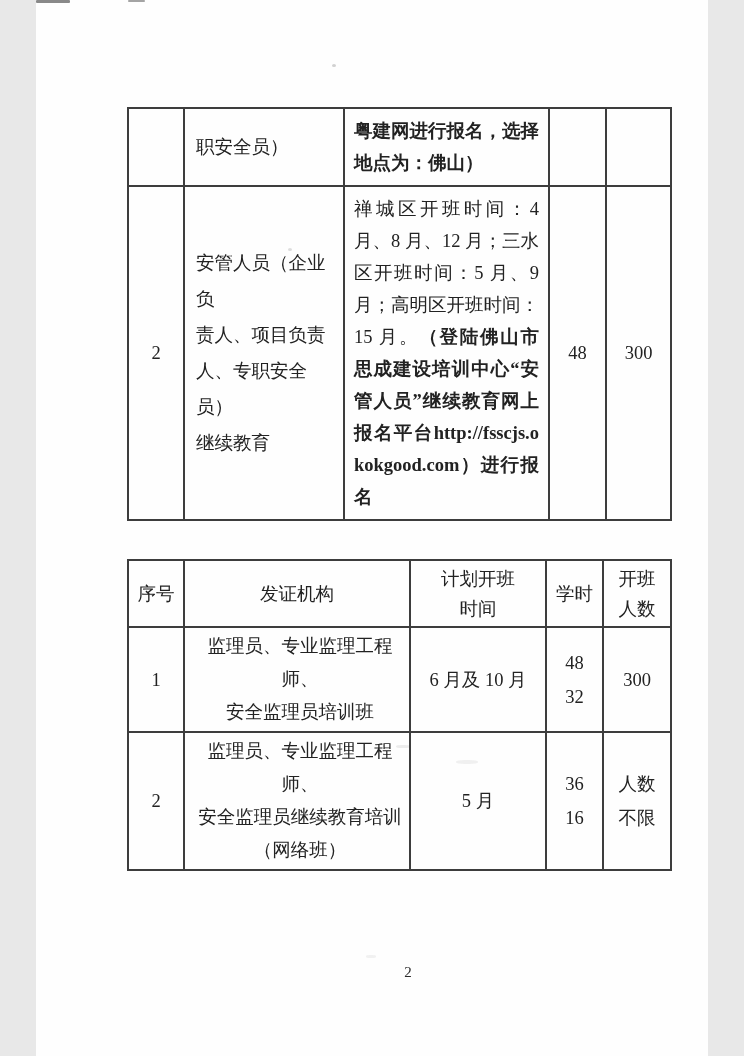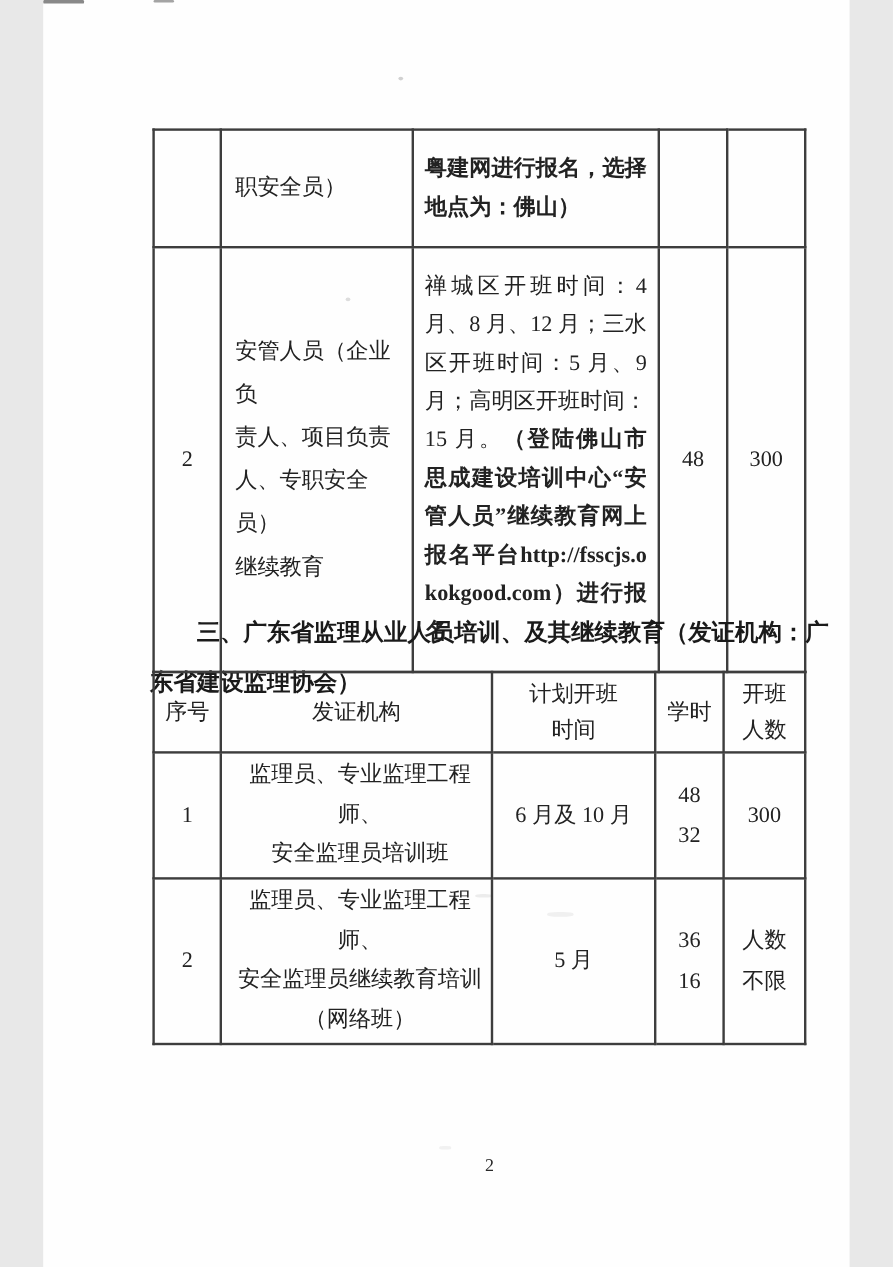--- a/index.html
+++ b/index.html
@@ -23,21 +23,21 @@
   }
   .cell-center{text-align:center;}
   .cell-lines{white-space:pre-line;}
   
   .t1{position:absolute;left:91px;top:107px;width:543px;}
   .t1 .proj{
     text-align:left;padding-left:11px;padding-right:4px;
     line-height:36px;white-space:pre-line;font-size:18.5px;
   }
   .t1 .sched{
-    text-align:justify;padding:16px 9px;
+    text-align:justify;padding:6px 9px;
     line-height:32px;word-break:break-all;font-size:18.5px;
   }
   .t1 .sched .b{font-weight:bold;}
   
   .t2{position:absolute;left:91px;top:559px;width:543px;}
   .t2 td{line-height:30px;}
   .t2 .proj{
     text-align:center;padding-left:10px;padding-right:4px;
     line-height:33px;white-space:pre-line;
   }
@@ -103,22 +103,20 @@
 责人、项目负责
 人、专职安全员）
 继续教育</td>
       <td class="sched"><span>禅城区开班时间：4 月、8 月、12 月；三水区开班时间：5 月、9 月；高明区开班时间：15 月。</span><span class="b">（登陆佛山市思成建设培训中心“安管人员”继续教育网上报名平台http://fsscjs.okokgood.com）进行报名</span></td>
       <td class="cell-center">48</td>
       <td class="cell-center">300</td>
     </tr>
   </tbody>
     </table>
 
-  <p class="heading h3">三、广东省监理从业人员培训、及其继续教育（发证机构：广
-东省建设监理协会）</p>
 
   <table class="t2">
     <colgroup>
       <col style="width:56px">
         <col style="width:226px">
         <col style="width:136px">
       <col style="width:57px">
         <col style="width:68px">
     </colgroup>
     <tbody>

